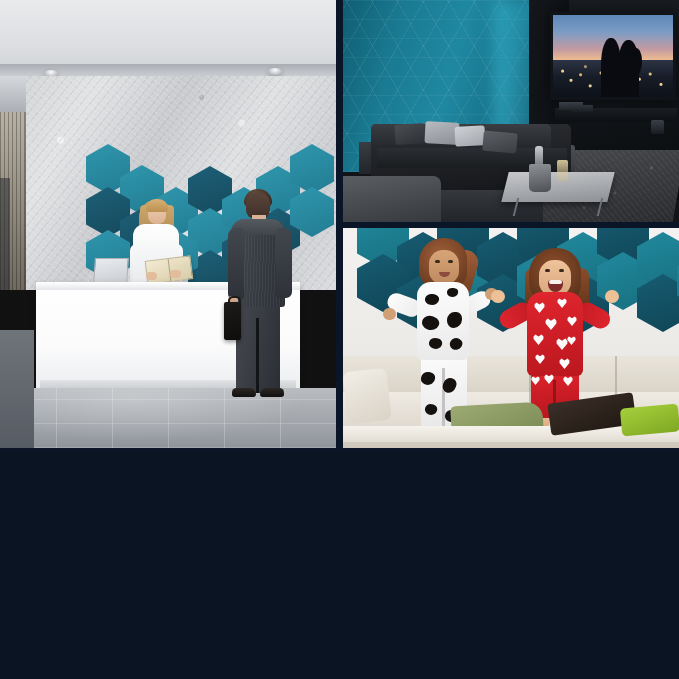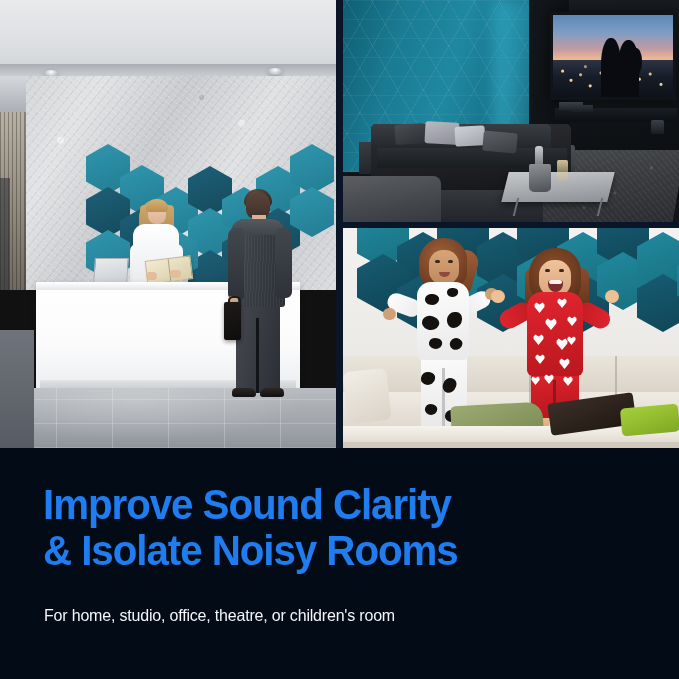--- a/index.html
+++ b/index.html
@@ -536,24 +536,14 @@
           <div class="hshape" style="left: 36px; top: 84px; width: 10px; height: 10px;"></div>
         </div>
 
       <div class="lay kd-blanket"></div>
       <div class="lay kd-sofa-front"></div>
       <div class="lay kd-cushDark"></div>
       <div class="lay kd-cushGreen"></div>
     </div>
   </div>
 
-  <div class="banner">
-
-    <div class="banner-inner">
-      <div class="headline">
-        <span class="hl-line">Improve Sound Clarity</span>
-        <span class="hl-line">&amp; Isolate Noisy Rooms</span>
-      </div>
-      <div class="subtitle">For home, studio, office, theatre, or children's room</div>
-    </div>
-  </div>
 
 </div>
 
 </body></html>

